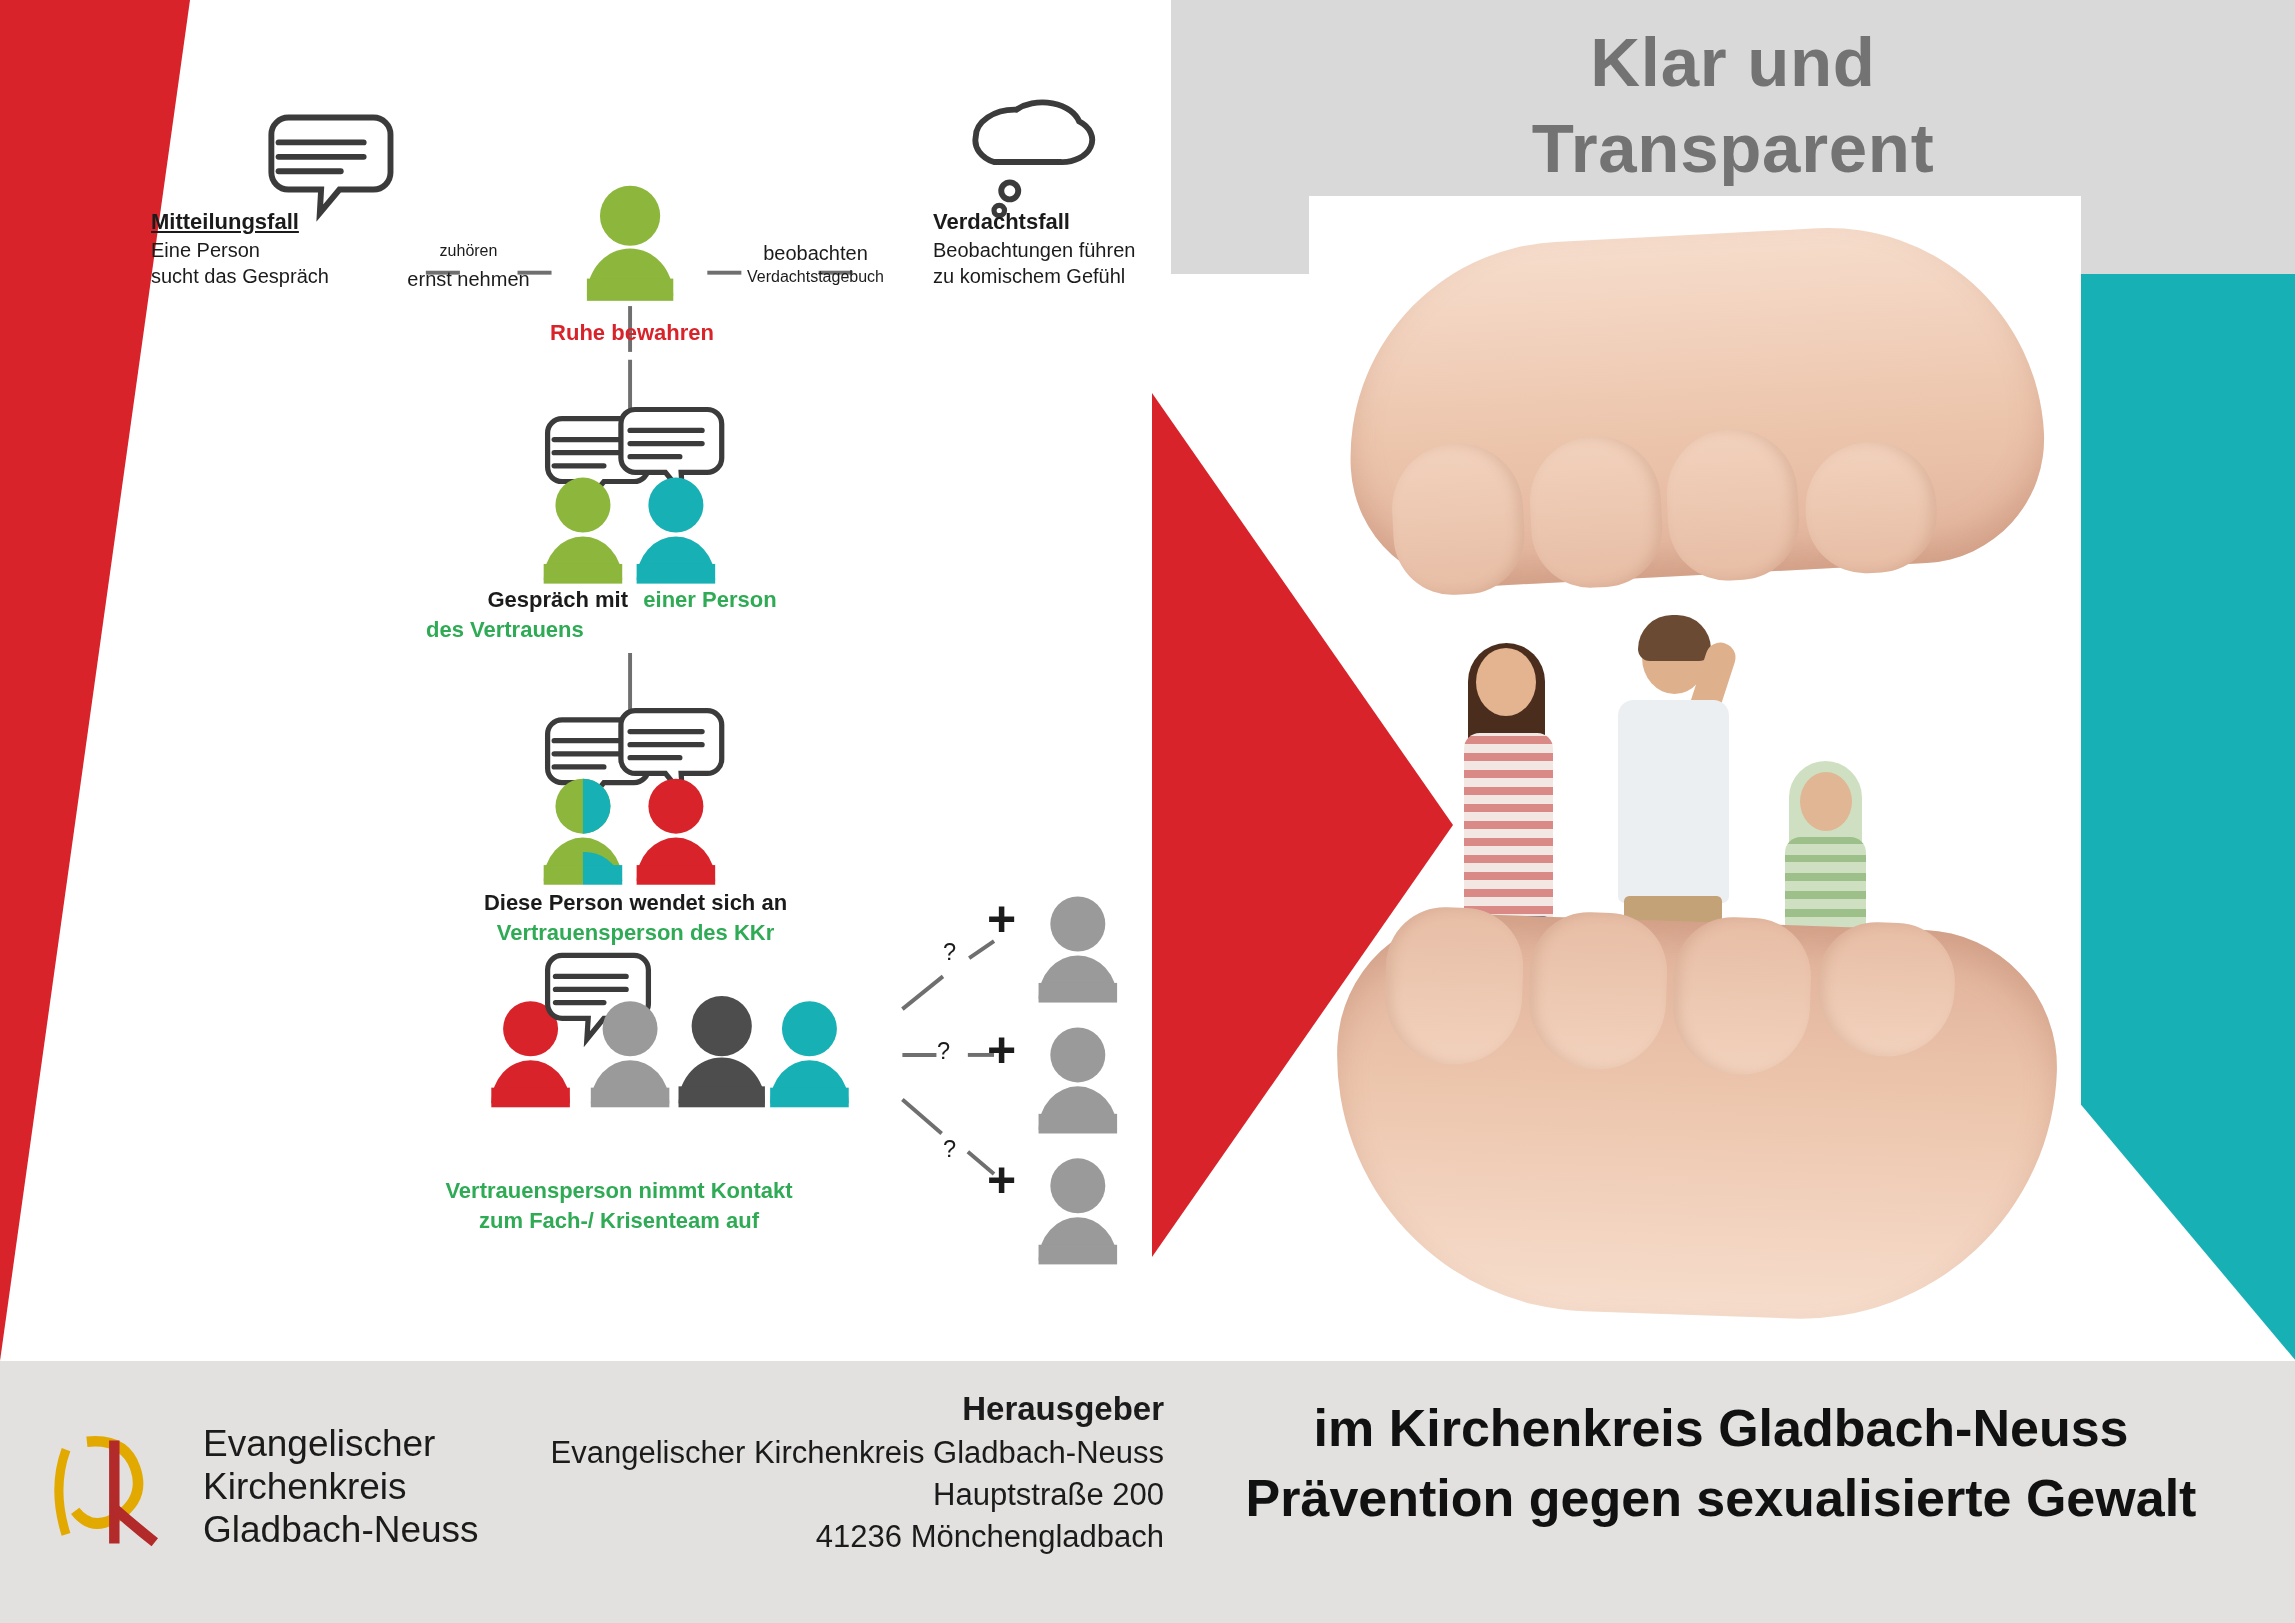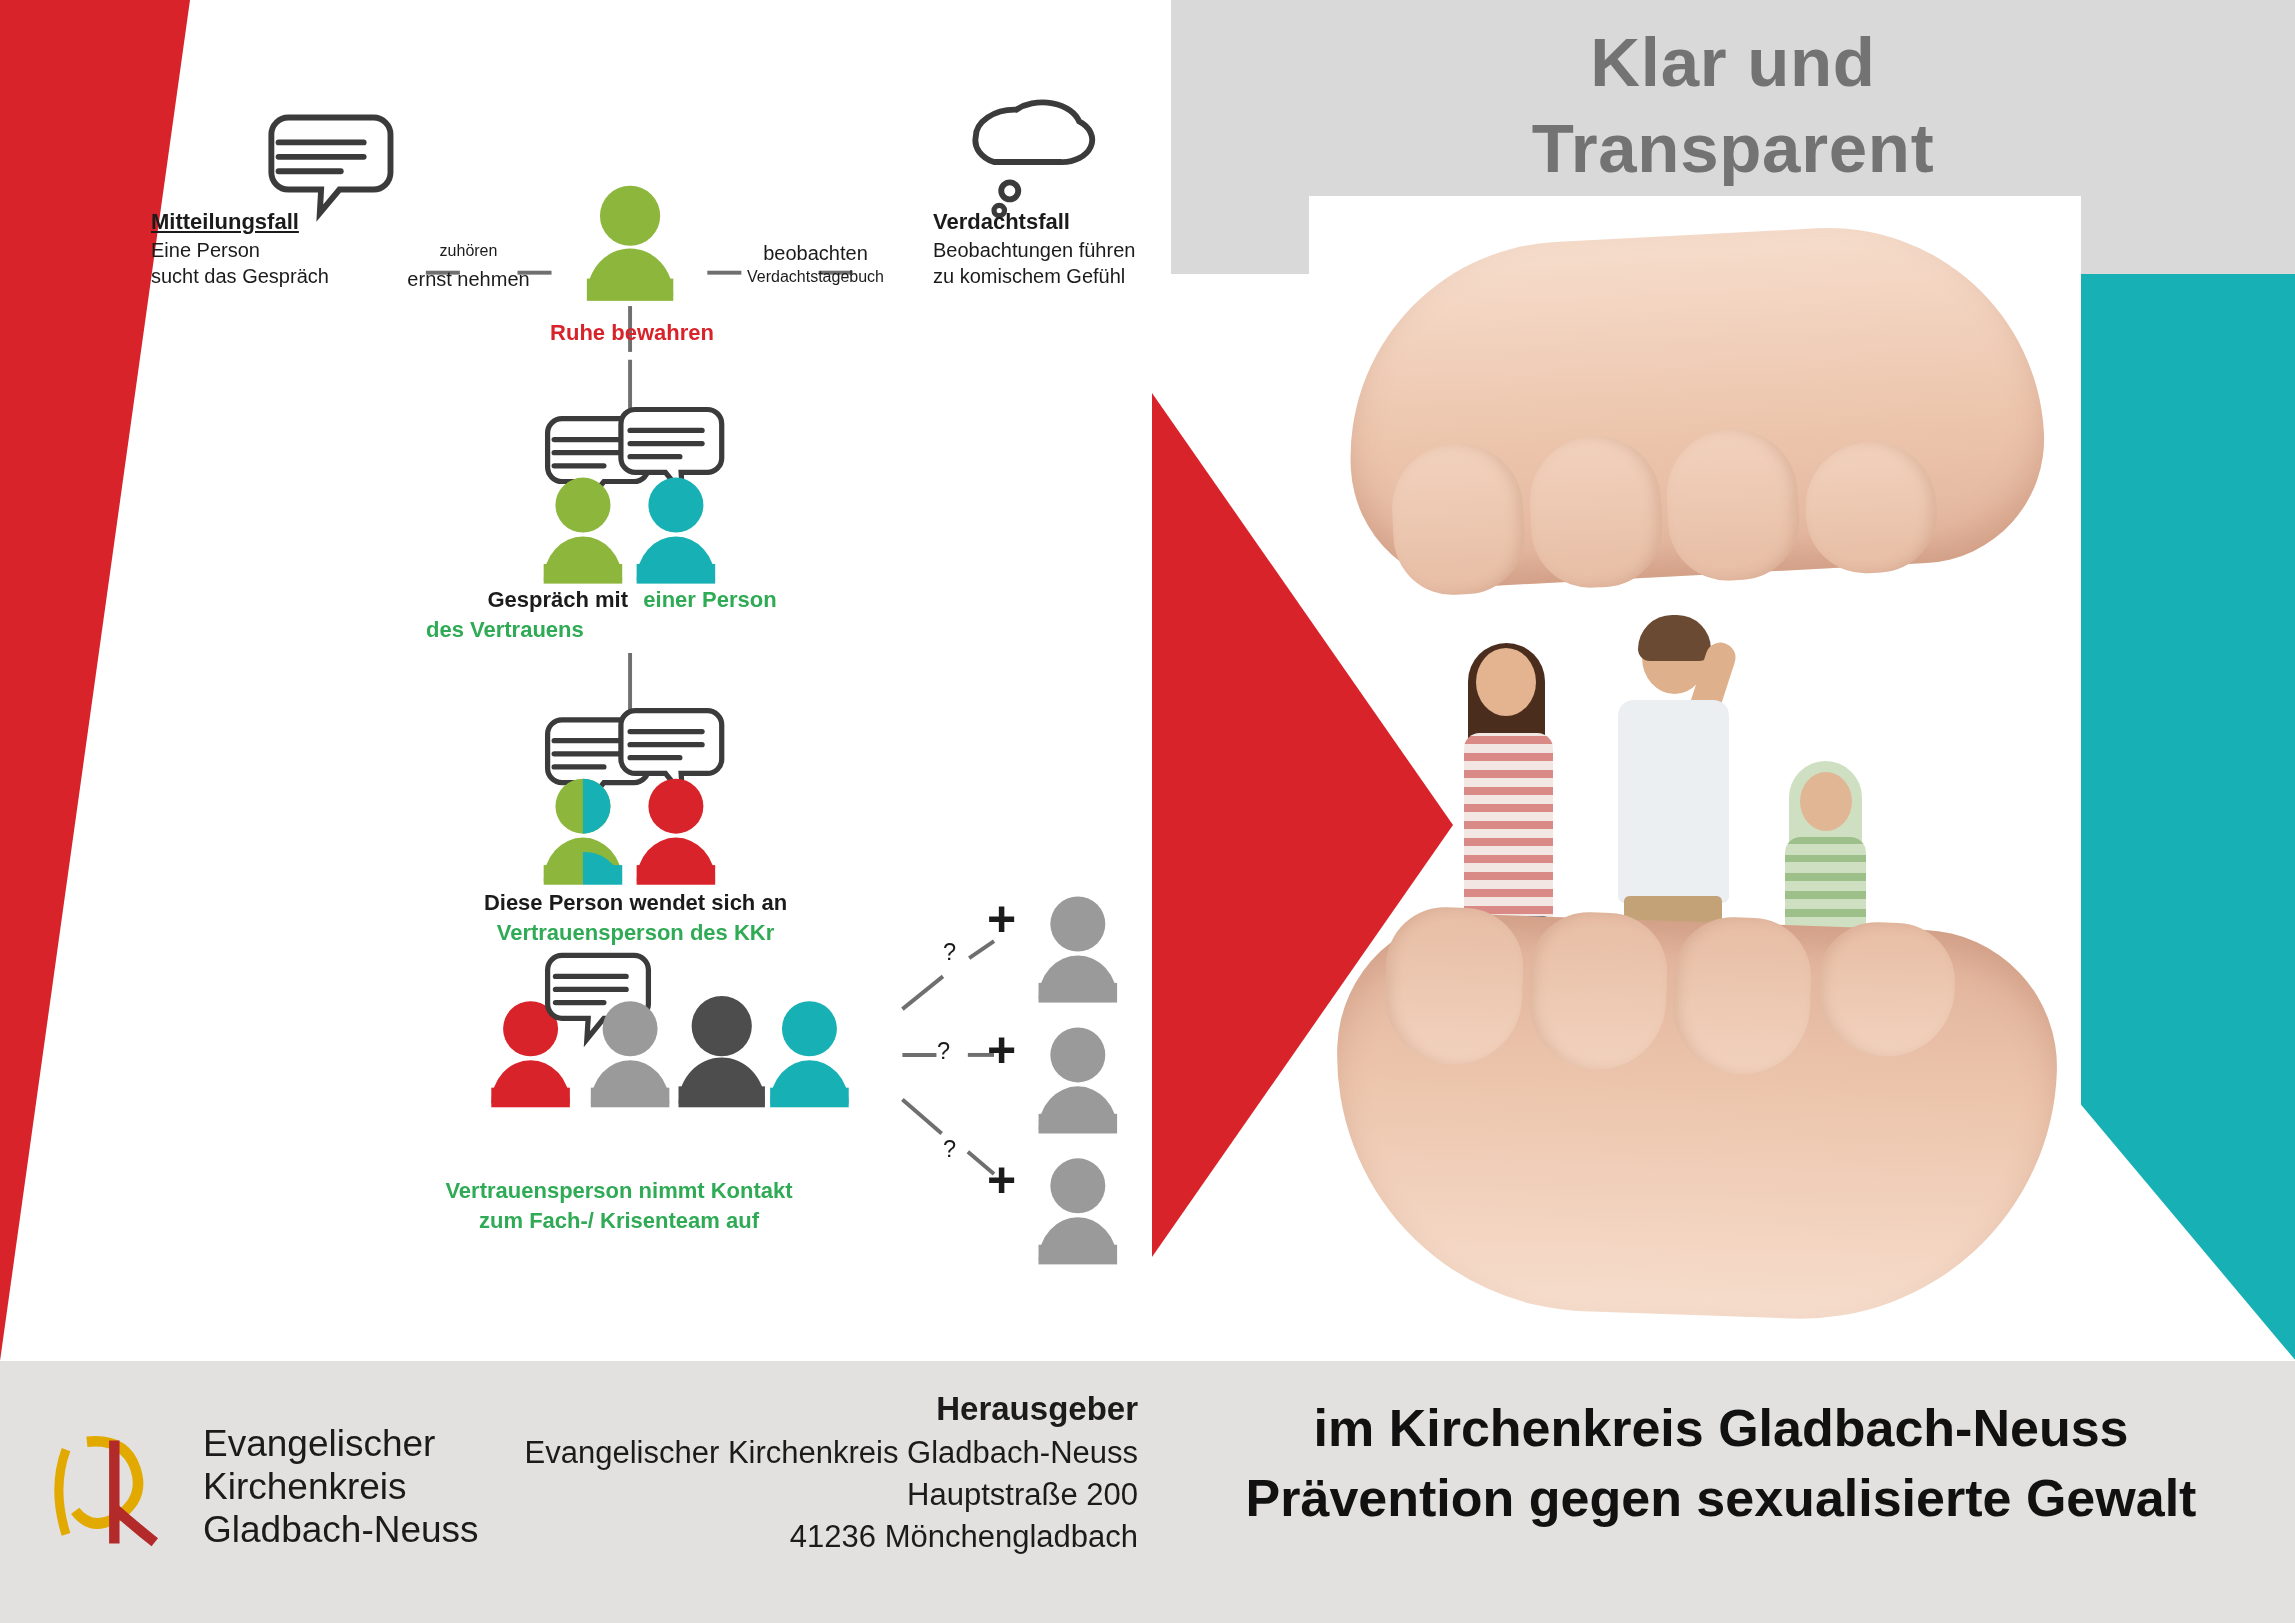--- a/index.html
+++ b/index.html
@@ -127,21 +127,21 @@
     position:absolute;left:0;top:1361px;width:2295px;height:262px;
     background:#e2e1df;z-index:8;
   }
   .logo-box{position:absolute;left:46px;top:1423px;width:458px;height:141px;z-index:9;}
   .logo-mark{position:absolute;left:0;top:6.5px;width:151px;height:124px;}
   .logo-text{
     position:absolute;left:157px;top:0px;width:308px;
     color:#1b1b1b;font-size:37px;line-height:1.16;font-weight:400;
   }
   .publisher{
-    position:absolute;left:497px;top:1387px;width:641px;
+    position:absolute;left:523px;top:1387px;width:641px;
     text-align:right;color:#1b1b1b;font-size:31px;line-height:1.36;z-index:9;
   }
   .publisher .hd{font-weight:bold;font-size:33px;}
   .publisher .url{color:#17b0b4;font-weight:bold;}
 
   .bottom-claim{
     position:absolute;left:1158px;top:1394px;width:1126px;
     text-align:center;color:#111;font-weight:bold;font-size:52px;line-height:1.34;z-index:9;
   }
 

